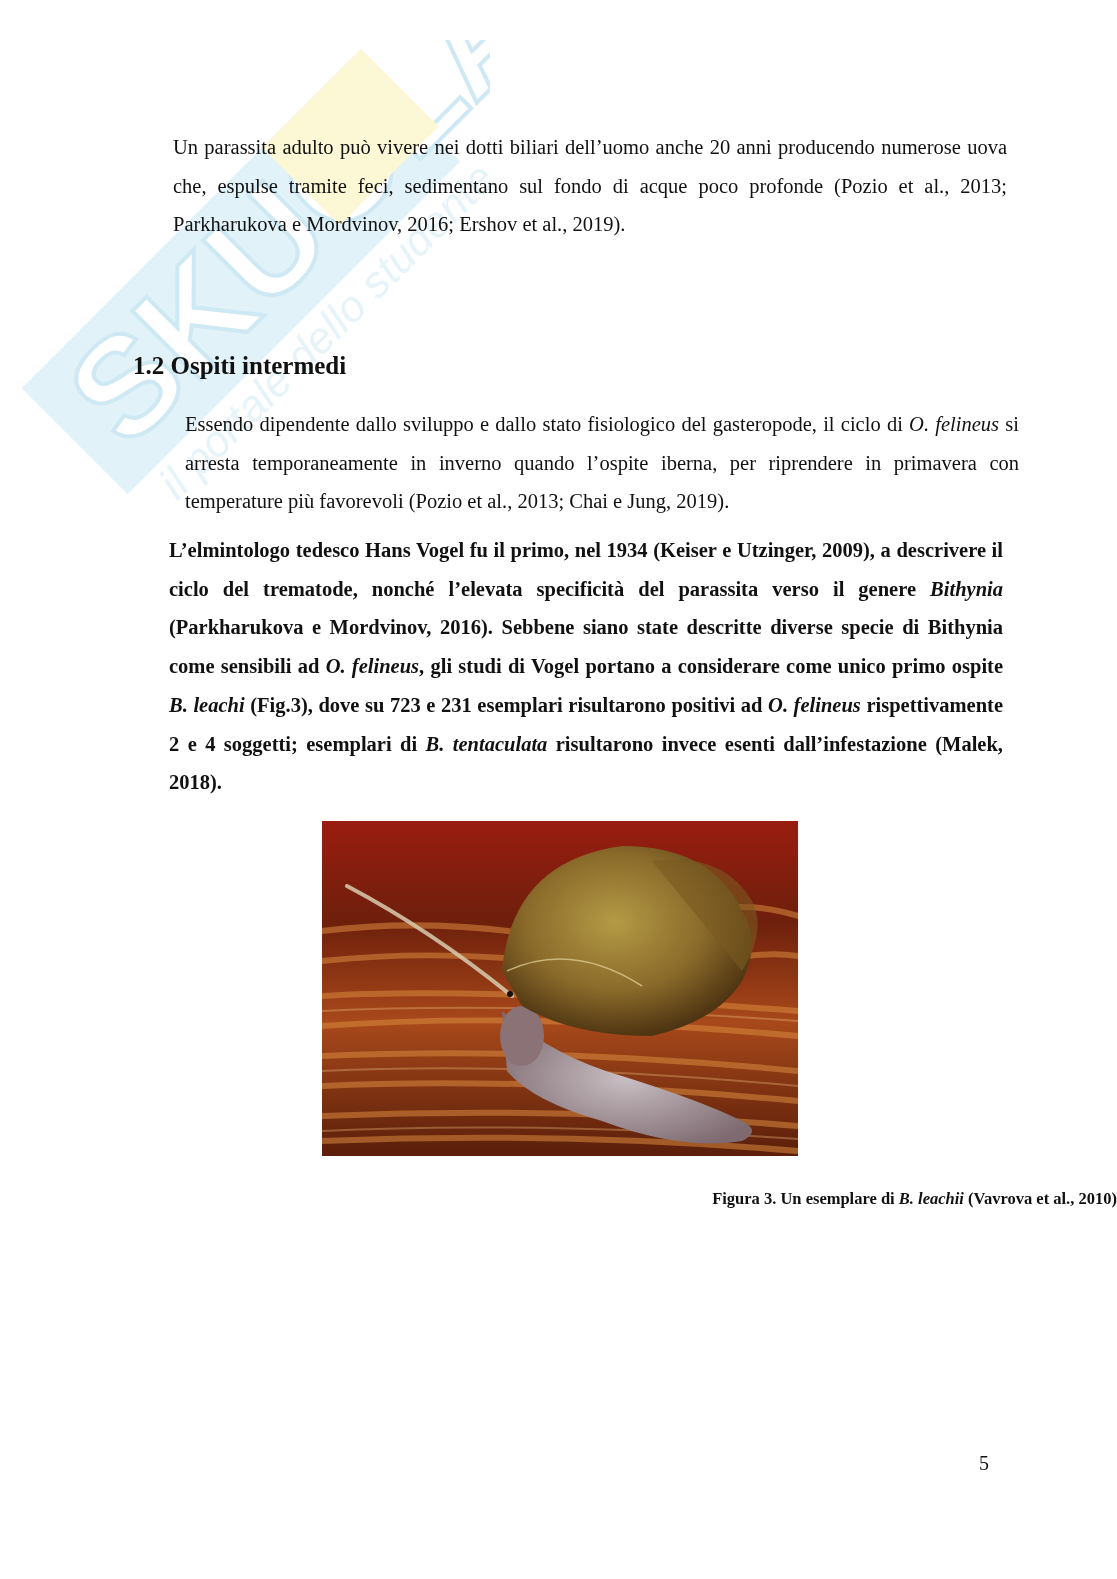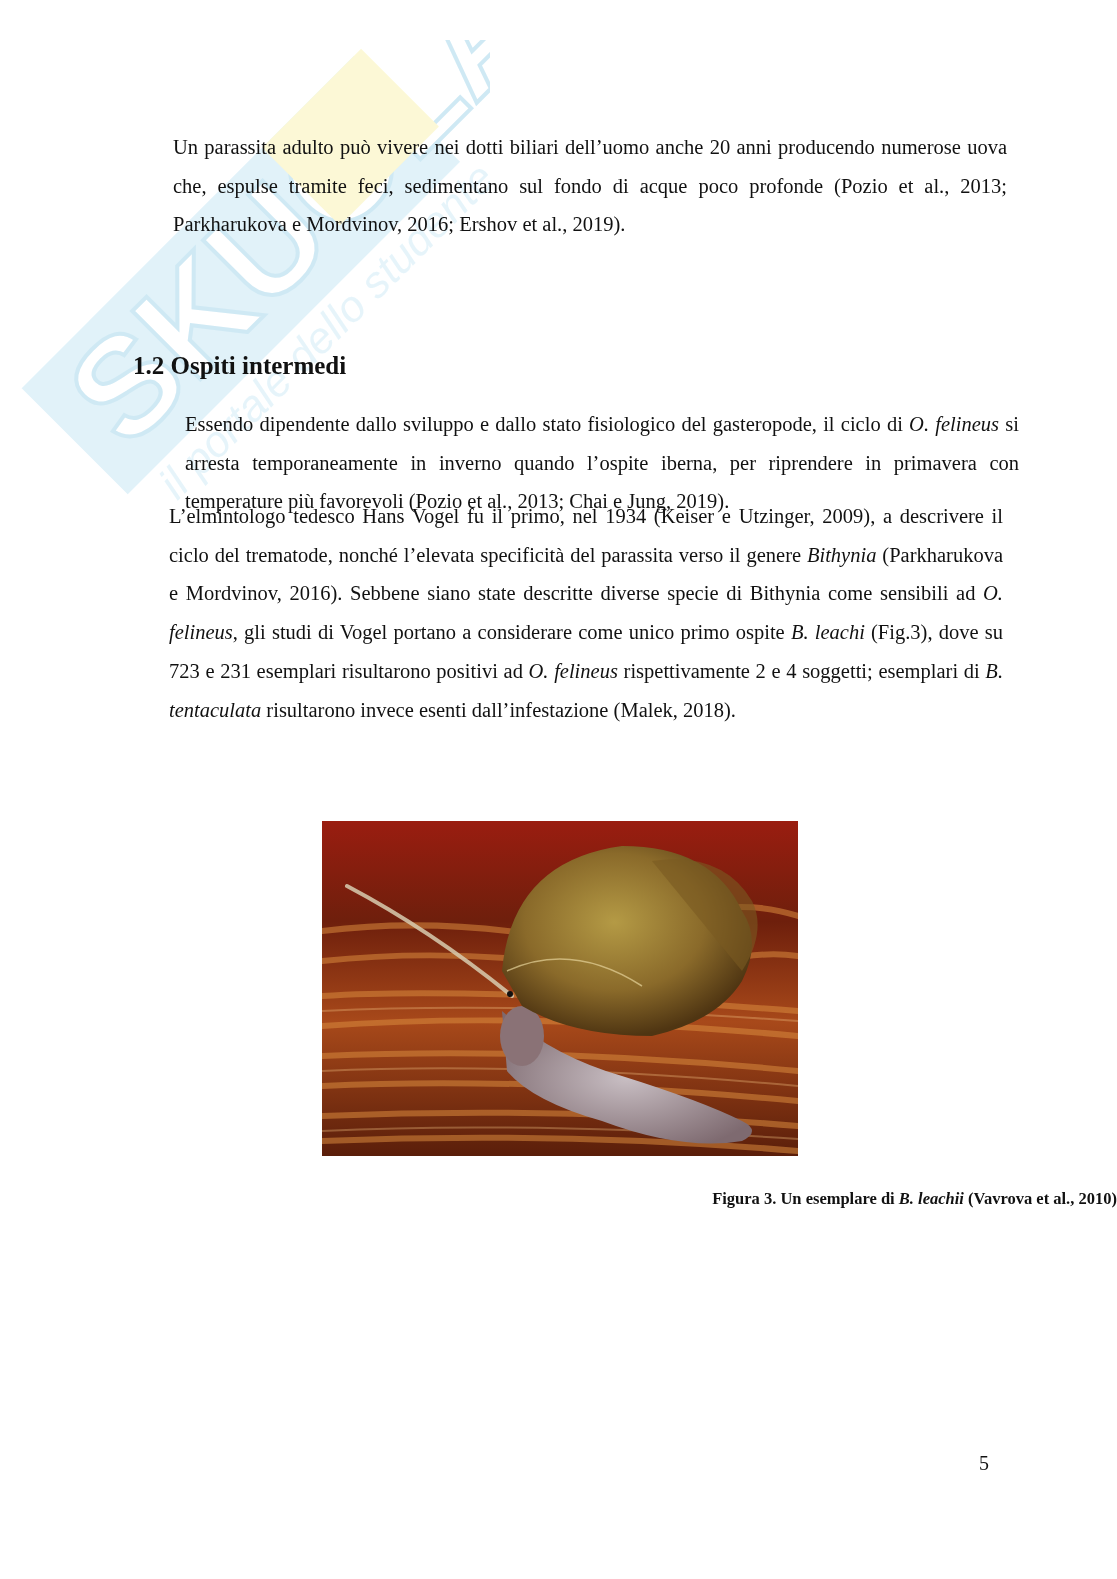--- a/index.html
+++ b/index.html
@@ -2,21 +2,21 @@
 <html><head>
   <meta charset="utf-8">
   <style>
     html, body { margin: 0; padding: 0; background: #ffffff; }
     body { width: 1117px; height: 1579px; position: relative; overflow: hidden;
            font-family: "Liberation Serif", "DejaVu Serif", serif; color: #111; }
     .watermark { position: absolute; left: 20px; top: 40px; width: 470px; height: 470px; pointer-events: none; }
     .para { position: absolute; left: 169px; width: 834px; font-size: 20.5px; line-height: 38.7px; text-align: justify; text-align-last: left; }
     .p1 { top: 124px; }
     .p2 { top: 389px; }
-    .p3 { top: 497px; }
+    .p3 { top: 531px; font-weight: bold; }
     .heading { position: absolute; left: 133px; top: 352px; font-size: 25px; font-weight: bold; margin: 0; }
     .figure-img { position: absolute; left: 322px; top: 821px; width: 476px; height: 335px; overflow: hidden; }
     .caption { position: absolute; left: 0; width: 1117px; top: 1189px; text-align: right; font-size: 16.5px; font-weight: bold; }
     .page-number { position: absolute; left: 979px; top: 1452px; font-size: 20px; }
     i { font-style: italic; }
   </style>
 </head>
 <body>
 
 <svg class="watermark" viewBox="0 0 470 470">

